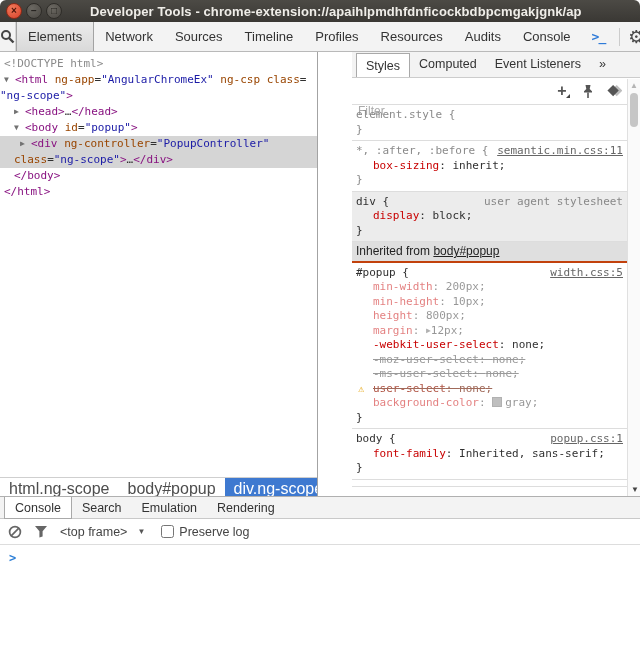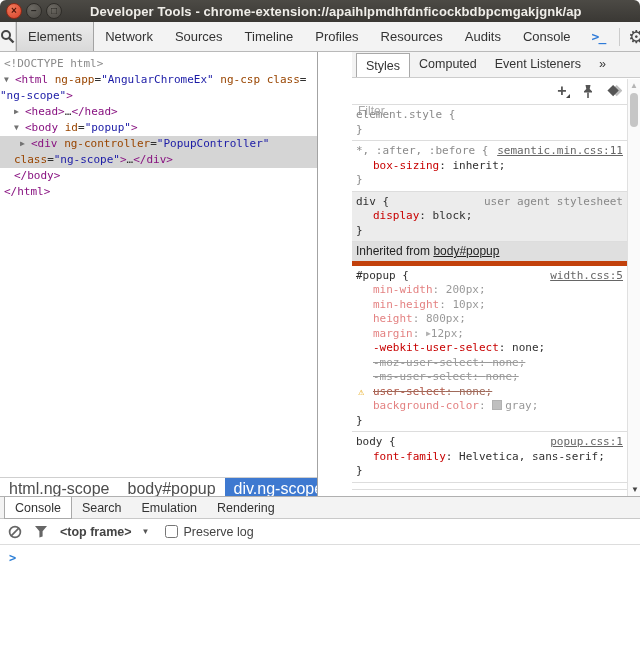--- a/index.html
+++ b/index.html
@@ -74,39 +74,39 @@
   .prop.faded { opacity:.5; }
   .prop.struck { color:#9a9a9a; text-decoration:line-through; }
   .prop.struck .pname { color:#9a9a9a; }
   .prop.warnline { color:#a06a5a; text-decoration:line-through; }
   .prop.warnline .pname { color:#b05545; }
   .warn-ico { position:absolute; left:2px; top:0; font-size:10px; color:#e6a817; text-decoration:none; display:inline-block; }
   .swatch { display:inline-block; width:10px; height:10px; background:#808080; border:1px solid #666;
     vertical-align:-1px; margin-right:3px; }
   .expand-prop { font-size:8px; color:#666; vertical-align:1px; }
   .close-brace { color:#303030; }
-  .inherit-band { background:#dfdfdf; border-bottom:5px solid #c2410c; padding:2px 4px; font-size:12px; color:#222;
+  .inherit-band { background:#dfdfdf; border-bottom:2px solid #c2410c; padding:2px 4px; font-size:12px; color:#222;
     font-family:"Liberation Sans", sans-serif; }
   .inherit-target { text-decoration:underline; }
 
   
   .sscroll { position:absolute; top:27px; right:0; width:13px; bottom:0; background:#fafafa; border-left:1px solid #e0e0e0; }
   .sb-up { position:absolute; top:2px; left:2px; font-size:8px; color:#b5b5b5; }
   .sb-down { position:absolute; bottom:2px; left:3px; font-size:8px; color:#444; }
   .sb-thumb { position:absolute; top:14px; left:2px; width:8px; height:34px; background:#c6c6c6; border-radius:4px; }
 
   
   .drawer-tabs { height:23px; background:#f3f3f3; border-top:1px solid #b0b0b0; border-bottom:1px solid #c9c9c9;
     display:flex; align-items:stretch; font-size:12.5px; color:#333; padding-left:4px; }
   .drawer-tab { padding:0 10px; line-height:22px; cursor:default; }
   .drawer-tab.sel { background:#fff; border:1px solid #a9a9a9; border-top:none; margin-bottom:-1px; }
   .console-toolbar { height:26px; background:#fff; border-bottom:1px solid #ddd; display:flex; align-items:center;
     padding:0 8px; font-size:12.5px; color:#444; }
   .ct-ico { margin-right:12px; display:flex; align-items:center; }
-  .frame-select { display:flex; align-items:center; margin-right:16px; cursor:default;font-weight:bold; }
+  .frame-select { display:flex; align-items:center; margin-right:16px; cursor:default; }
   .frame-arrow { font-size:8px; color:#555; margin-left:10px; }
   .preserve { display:flex; align-items:center; gap:5px; }
   .preserve input { width:13px; height:13px; margin:0; }
   .console-prompt { padding:6px 0 0 9px; font-family:"DejaVu Sans Mono", monospace; font-size:12px; font-weight:bold;
     color:#2d7fd6; }
 </style>
 </head>
 <body>
 
 <div id="win">
@@ -219,21 +219,21 @@
             <div class="prop struck"><span class="pname">-ms-user-select</span><span>: </span><span>none</span><span>;</span></div>
             <div class="prop struck warnline"><span class="warn-ico">⚠</span><span class="pname">user-select</span><span>: </span><span>none</span><span>;</span></div>
             <div class="prop faded"><span class="pname">background-color</span><span>: </span><span class="swatch" style="background: rgb(128, 128, 128);"></span><span>gray</span><span>;</span></div>
             <div class="close-brace">}</div>
           </div>
           <div class="rule">
             <div class="rule-head">
               <span class="sel-text">body {</span>
               <span class="rule-link">popup.css:1</span>
             </div>
-            <div class="prop normal"><span class="pname">font-family</span><span>: </span><span>Helvetica, sans-serif</span><span>;</span></div>
+            <div class="prop normal"><span class="pname">font-family</span><span>: </span><span>Inherited, sans-serif</span><span>;</span></div>
             <div class="close-brace">}</div>
           </div>
           <div class="rule"></div>
         </div>
       <div class="sscroll">
         <span class="sb-up">▲</span>
         <span class="sb-thumb"></span>
         <span class="sb-down">▼</span>
       </div>
     </div>

